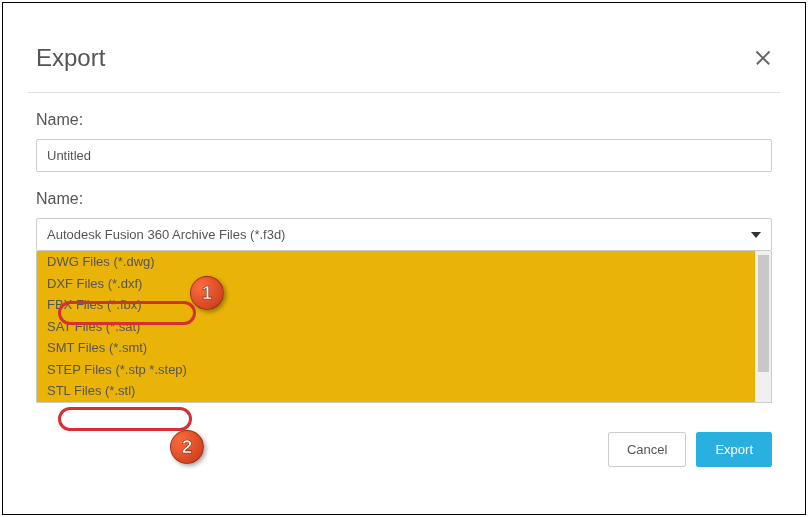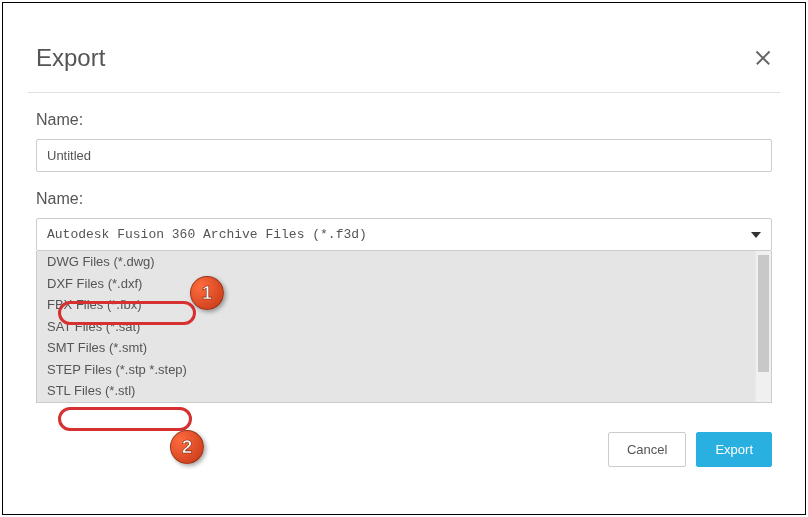--- a/index.html
+++ b/index.html
@@ -10,23 +10,23 @@
     .dialog-title { font-size: 24px; font-weight: 300; color: #555; }
     .close-btn { width: 18px; height: 18px; cursor: pointer; position: relative; }
     .close-btn::before, .close-btn::after { content: ''; position: absolute; width: 18px; height: 1.5px; background: #666; top: 8px; left: 0; }
     .close-btn::before { transform: rotate(45deg); }
     .close-btn::after { transform: rotate(-45deg); }
     .dialog-body { padding: 18px 8px 0 8px; }
     .field-label { font-size: 16px; color: #555; margin-bottom: 10px; display: block; }
     .text-input { width: 100%; padding: 8px 10px; font-size: 13px; border: 1px solid #ccc; border-radius: 2px; color: #555; outline: none; }
     .type-section { margin-top: 18px; }
     .select-wrapper { position: relative; width: 100%; margin-top: 10px; }
-    .select-box { width: 100%; padding: 8px 10px; font-size: 13px; border: 1px solid #ccc; border-radius: 2px; color: #555; background: #fff; cursor: pointer; display: flex; justify-content: space-between; align-items: center; font-family: Liberation Mono, monospace; }
+    .select-box { width: 100%; padding: 8px 10px; font-size: 13px; border: 1px solid #ccc; border-radius: 2px; color: #555; background: #fff; cursor: pointer; display: flex; justify-content: space-between; align-items: center; }
     .select-arrow { width: 0; height: 0; border-left: 5px solid transparent; border-right: 5px solid transparent; border-top: 6px solid #333; }
-    .dropdown { position: absolute; top: 100%; left: 0; right: 0; background: #e5e5e5; border: 1px solid #ccc; border-top: none; z-index: 100; overflow: hidden; }
+    .dropdown { position: absolute; top: 100%; left: 0; right: 0; background: #eab308; border: 1px solid #ccc; border-top: none; z-index: 100; overflow: hidden; }
     .dropdown-inner { position: relative; }
     .dropdown-item { padding: 2px 10px; font-size: 13px; color: #555; cursor: pointer; line-height: 1.35; }
     .dropdown-item.selected { background: #0078d4; color: #fff; }
     .dropdown-scrollbar { position: absolute; right: 0; top: 0; bottom: 0; width: 16px; background: #f0f0f0; border-left: 1px solid #e8e8e8; }
     .scrollbar-thumb { position: absolute; left: 2px; right: 2px; top: 4px; bottom: 30px; background: #c8c8c8; border-radius: 0; }
     .annotation { position: absolute; border: 3px solid #d63031; border-radius: 14px; pointer-events: none; z-index: 200; }
     .anno-1 { top: 301px; left: 58px; width: 138px; height: 24px; }
     .anno-2 { top: 407px; left: 58px; width: 134px; height: 24px; }
     .callout { position: absolute; width: 34px; height: 34px; border-radius: 50%; background: radial-gradient(circle at 30% 30%, #ff6b3d, #c23616); border: 1px solid rgba(0,0,0,0.3); box-shadow: 2px 2px 4px rgba(0,0,0,0.35); color: #fff; font-weight: bold; font-size: 19px; display: flex; align-items: center; justify-content: center; z-index: 210; -webkit-text-stroke: 0.6px #7a1f06; }
     .callout-1 { top: 276px; left: 190px; }

